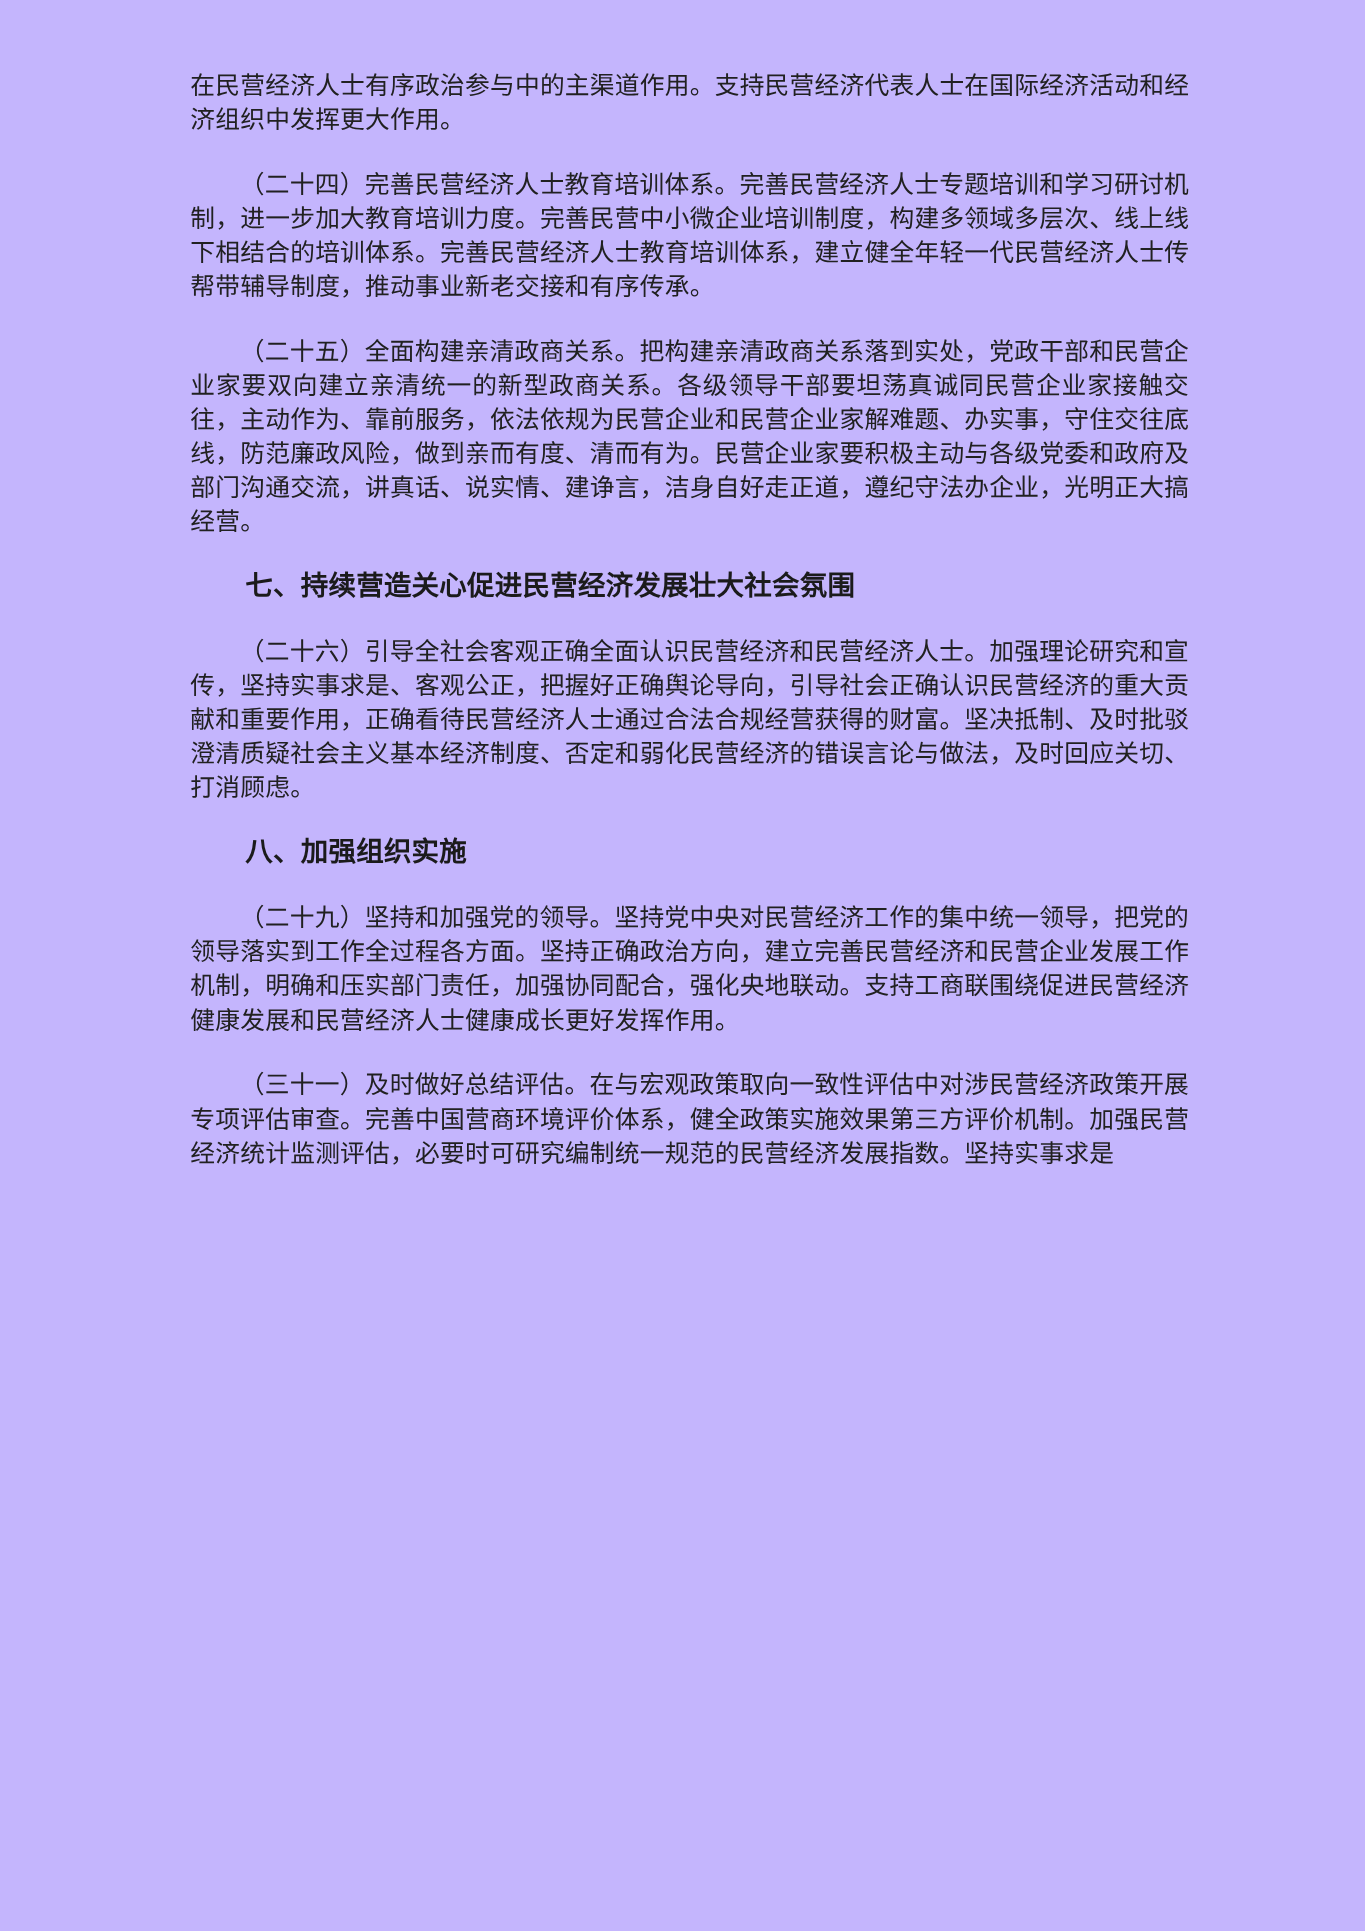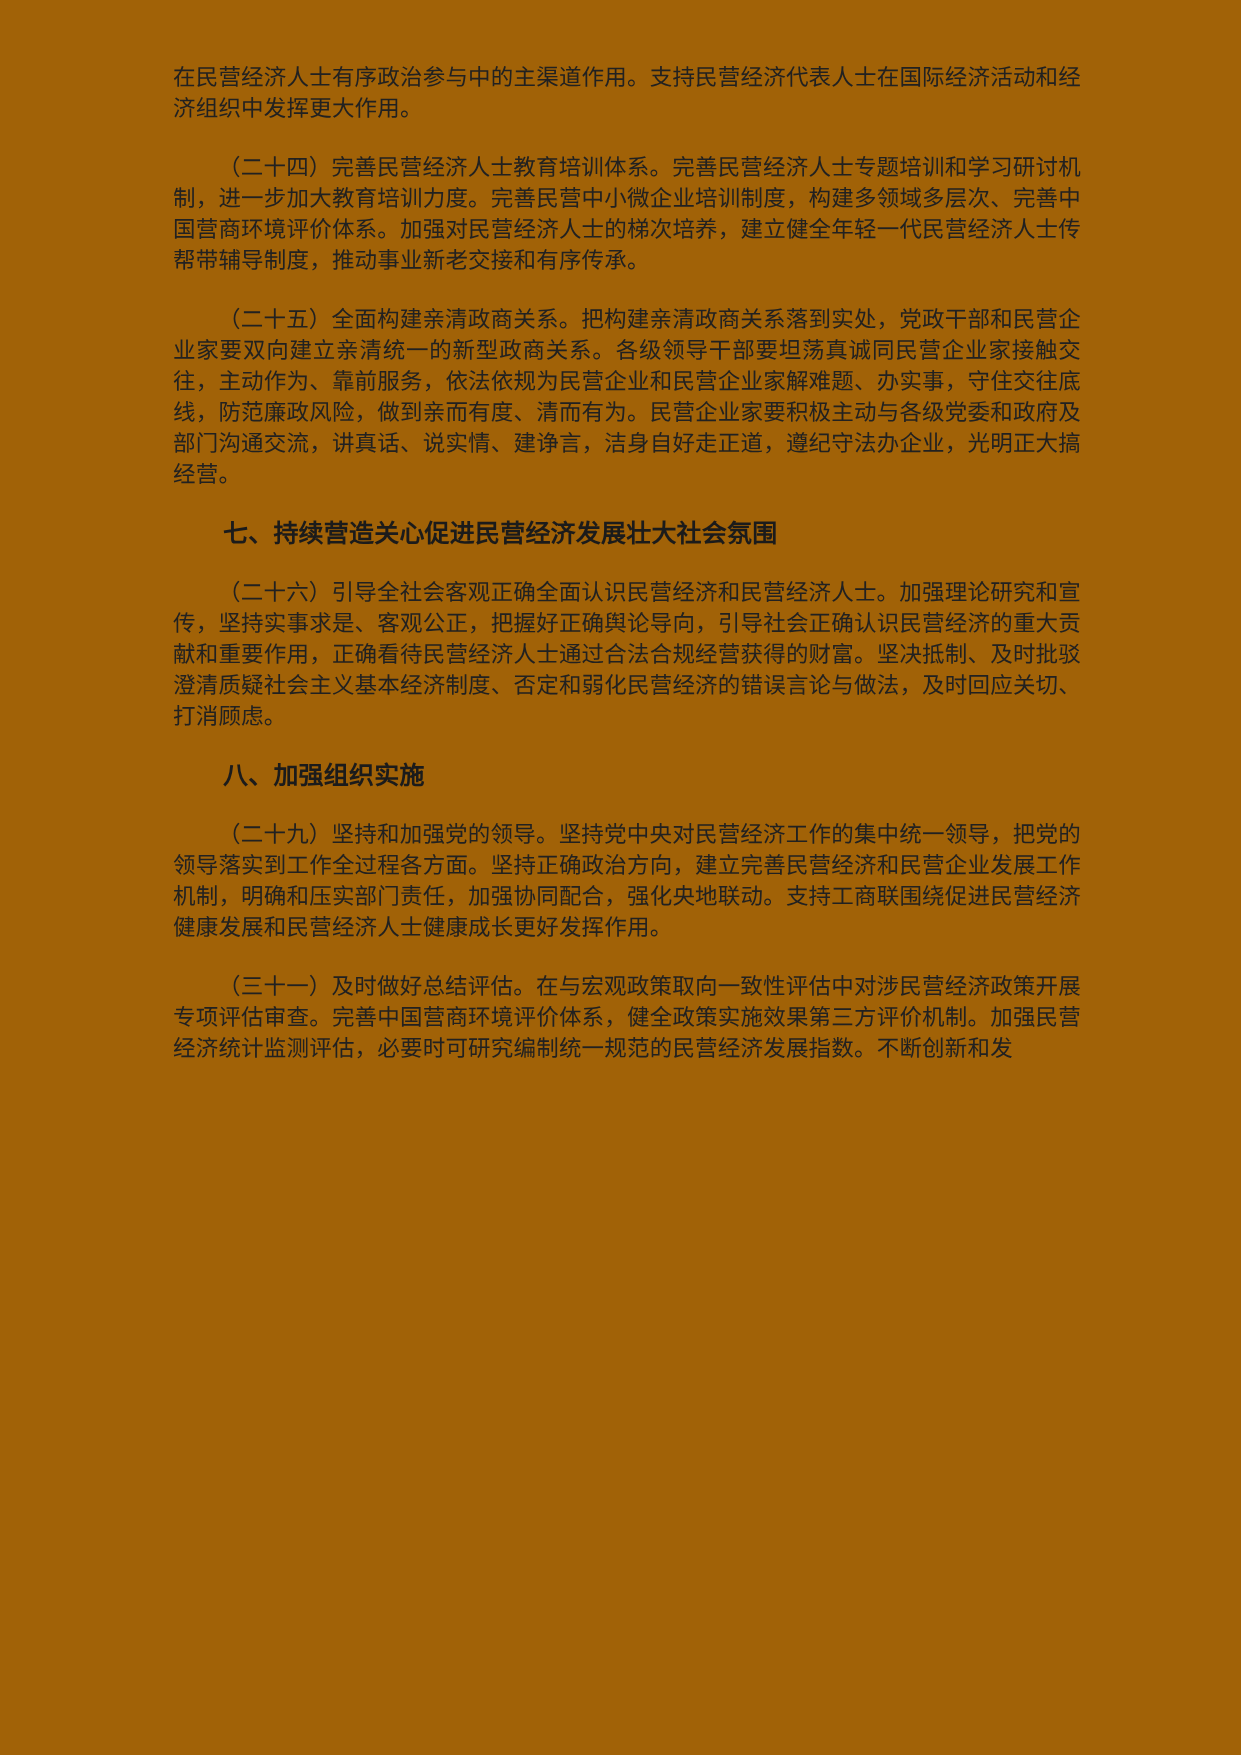--- a/index.html
+++ b/index.html
@@ -4,21 +4,21 @@
 <style>
   html, body {
     margin: 0;
     padding: 0;
     background: #ffffff;
   }
   .page {
     position: relative;
     width: 1241px;
     height: 1755px;
-    background: #a16207;
+    background: #c4b5fd;
     overflow: hidden;
     box-sizing: border-box;
   }
   .content {
     box-sizing: border-box;
     padding: 62px 160px 0 173px;
     width: 100%;
     color: #212121;
   }
   .para {
@@ -44,21 +44,21 @@
     color: #1b1b1b;
     letter-spacing: 0.2px;
   }
 </style>
 </head>
 <body>
 
 <div class="page">
   <div class="content">
     <p class="para no-indent">在民营经济人士有序政治参与中的主渠道作用。支持民营经济代表人士在国际经济活动和经济组织中发挥更大作用。</p>
-    <p class="para">（二十四）完善民营经济人士教育培训体系。完善民营经济人士专题培训和学习研讨机制，进一步加大教育培训力度。完善民营中小微企业培训制度，构建多领域多层次、完善中国营商环境评价体系。加强对民营经济人士的梯次培养，建立健全年轻一代民营经济人士传帮带辅导制度，推动事业新老交接和有序传承。</p>
+    <p class="para">（二十四）完善民营经济人士教育培训体系。完善民营经济人士专题培训和学习研讨机制，进一步加大教育培训力度。完善民营中小微企业培训制度，构建多领域多层次、线上线下相结合的培训体系。完善民营经济人士教育培训体系，建立健全年轻一代民营经济人士传帮带辅导制度，推动事业新老交接和有序传承。</p>
     <p class="para">（二十五）全面构建亲清政商关系。把构建亲清政商关系落到实处，党政干部和民营企业家要双向建立亲清统一的新型政商关系。各级领导干部要坦荡真诚同民营企业家接触交往，主动作为、靠前服务，依法依规为民营企业和民营企业家解难题、办实事，守住交往底线，防范廉政风险，做到亲而有度、清而有为。民营企业家要积极主动与各级党委和政府及部门沟通交流，讲真话、说实情、建诤言，洁身自好走正道，遵纪守法办企业，光明正大搞经营。</p>
     <h2 class="section-heading">七、持续营造关心促进民营经济发展壮大社会氛围</h2>
     <p class="para">（二十六）引导全社会客观正确全面认识民营经济和民营经济人士。加强理论研究和宣传，坚持实事求是、客观公正，把握好正确舆论导向，引导社会正确认识民营经济的重大贡献和重要作用，正确看待民营经济人士通过合法合规经营获得的财富。坚决抵制、及时批驳澄清质疑社会主义基本经济制度、否定和弱化民营经济的错误言论与做法，及时回应关切、打消顾虑。</p>
     <h2 class="section-heading">八、加强组织实施</h2>
     <p class="para">（二十九）坚持和加强党的领导。坚持党中央对民营经济工作的集中统一领导，把党的领导落实到工作全过程各方面。坚持正确政治方向，建立完善民营经济和民营企业发展工作机制，明确和压实部门责任，加强协同配合，强化央地联动。支持工商联围绕促进民营经济健康发展和民营经济人士健康成长更好发挥作用。</p>
-    <p class="para">（三十一）及时做好总结评估。在与宏观政策取向一致性评估中对涉民营经济政策开展专项评估审查。完善中国营商环境评价体系，健全政策实施效果第三方评价机制。加强民营经济统计监测评估，必要时可研究编制统一规范的民营经济发展指数。不断创新和发</p>
+    <p class="para">（三十一）及时做好总结评估。在与宏观政策取向一致性评估中对涉民营经济政策开展专项评估审查。完善中国营商环境评价体系，健全政策实施效果第三方评价机制。加强民营经济统计监测评估，必要时可研究编制统一规范的民营经济发展指数。坚持实事求是</p>
   </div>
 </div>
 
 </body></html>

